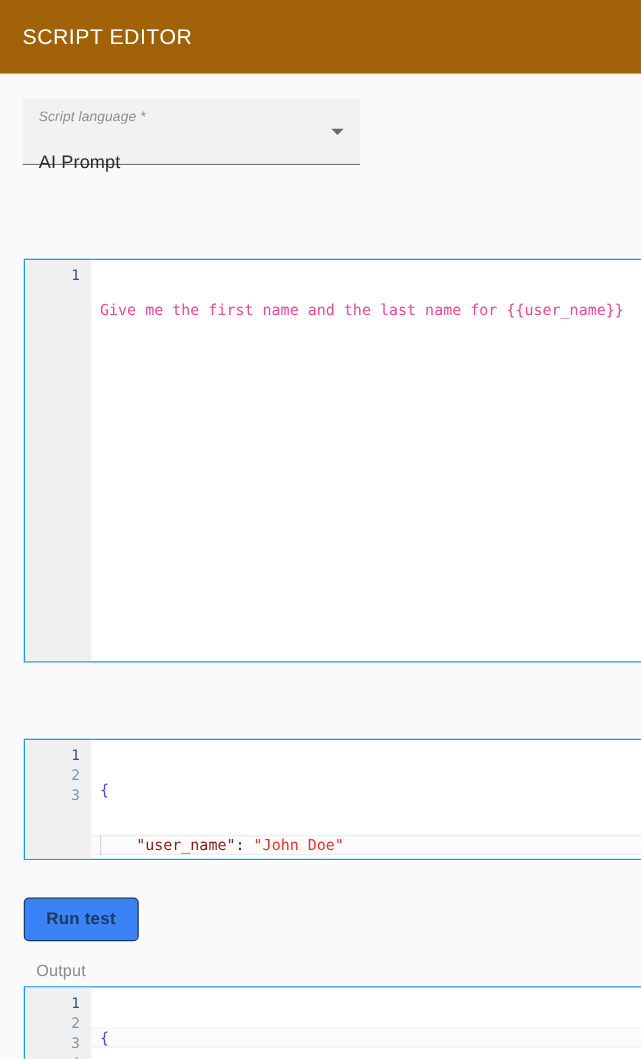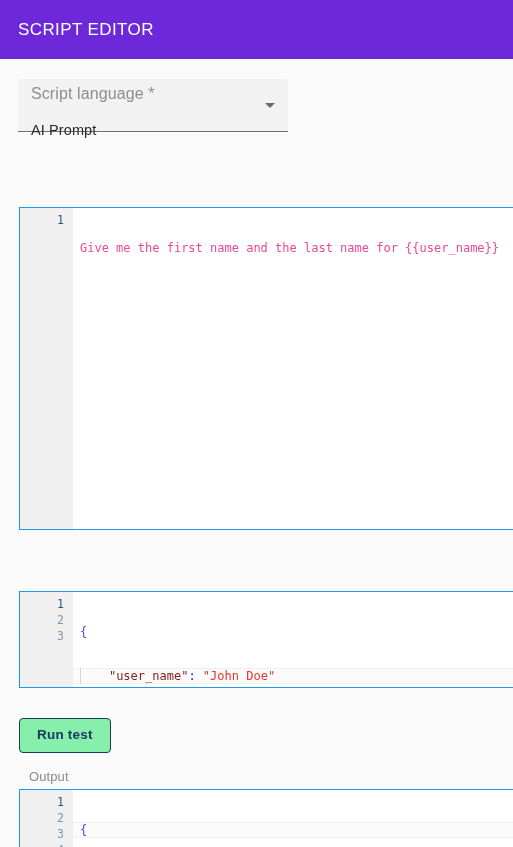--- a/index.html
+++ b/index.html
@@ -13,21 +13,21 @@
     height: 847px;
     background: #fafafa;
     font-family: "Liberation Sans", sans-serif;
     overflow: hidden;
     position: relative;
   }
 
   
   .app-header {
     height: 59px;
-    background: #6d28d9;
+    background: #a16207;
     display: flex;
     align-items: center;
     padding: 0 0 0 18px;
   }
   .app-header .title {
     color: #ffffff;
     font-size: 17px;
     font-weight: 400;
     letter-spacing: 0.4px;
     text-transform: uppercase;
@@ -50,24 +50,25 @@
     height: 53px;
     background: #f2f2f2;
     border-bottom: 1px solid #707070;
     border-radius: 3px 3px 0 0;
     position: relative;
     padding: 8px 12px 0 13px;
     cursor: pointer;
   }
   .mat-filled-field .field-label {
     display: block;
-    font-size: 16px;
+    font-size: 11px;
     color: #8e8e8e;
     line-height: 14px;
     letter-spacing: 0.1px;
+    font-style: italic;
   }
   .mat-filled-field .field-value {
     display: block;
     font-size: 14.5px;
     color: #2b2b2b;
     line-height: 23px;
     letter-spacing: 0.1px;
     margin-top: 18px;
   }
   .mat-filled-field .arrow {
@@ -184,21 +185,21 @@
   #output-box {
     position: absolute;
     left: 19px;
     top: 730px;
     width: 520px;
     height: 99px;
   }
 
   
   .btn-outline {
-    background: #86efac;
+    background: #3b82f6;
     border: 1px solid #1b3a63;
     border-radius: 4px;
     color: #1b3a63;
     font-family: "Liberation Sans", sans-serif;
     font-size: 13.5px;
     font-weight: 700;
     letter-spacing: 0.2px;
     padding: 9px 17px 10px 17px;
     cursor: pointer;
     line-height: 14px;

